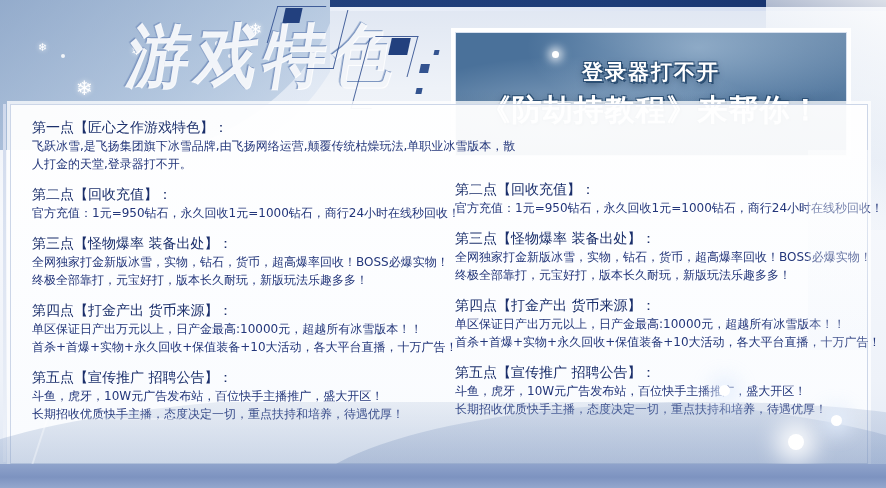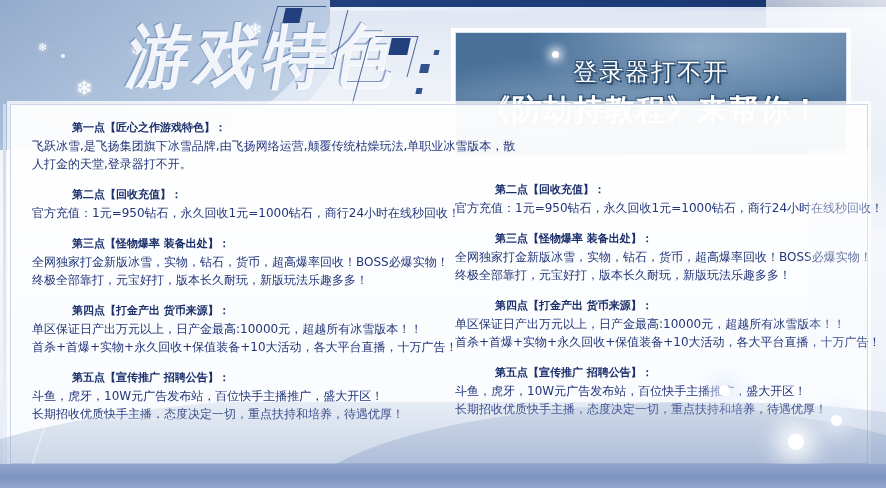--- a/index.html
+++ b/index.html
@@ -54,21 +54,21 @@
     border:1px solid #ccd6e8;box-shadow:0 0 0 3px rgba(255,255,255,.75);}
   .panel-rail{position:absolute;left:3px;top:104px;width:3px;height:358px;
     background:linear-gradient(180deg,#cfd9ec,#eef2f9);}
 
   .cols{position:absolute;left:10px;top:104px;width:856px;height:358px;}
   .col{position:absolute;top:0;}
   .col.left{left:22px;width:420px;}
   .col.right{left:445px;width:400px;}
 
   .blk{margin-bottom:12px;}
-  .blk-h{font-size:11px;font-weight:700;color:#1b2f6b;line-height:19px;white-space:nowrap;margin-left:40px;}
+  .blk-h{font-size:14px;font-weight:400;color:#1b2f6b;line-height:19px;white-space:nowrap;}
   .blk-l{font-size:12px;color:#23367a;line-height:18px;white-space:nowrap;}
 
   
   .bannerwrap{position:absolute;left:455px;top:32px;width:390px;height:122px;
     border:1px solid #d7e0ee;box-shadow:0 0 0 4px #ffffff, 0 1px 3px rgba(60,80,120,.28);}
   .banner{position:absolute;inset:0;overflow:hidden;
     background:
       radial-gradient(circle at 18% 30%, rgba(255,255,255,.22), rgba(255,255,255,0) 45%),
       radial-gradient(circle at 78% 72%, rgba(255,255,255,.18), rgba(255,255,255,0) 50%),
       linear-gradient(160deg,#4b7099 0%,#5a82a8 28%,#476d96 55%,#3f6displaced 60%, #3d6288 78%,#4e7ba4 100%);
@@ -80,21 +80,21 @@
       linear-gradient(200deg, rgba(255,255,255,.18), rgba(255,255,255,0) 40%);}
   .banner .tree{position:absolute;bottom:0;width:100%;height:62%;
     background:
       radial-gradient(ellipse at 12% 100%, rgba(40,70,100,.45), rgba(40,70,100,0) 60%),
       radial-gradient(ellipse at 52% 108%, rgba(48,78,112,.4), rgba(48,78,112,0) 58%),
       radial-gradient(ellipse at 88% 100%, rgba(38,66,96,.42), rgba(38,66,96,0) 62%);}
   .banner .spark{position:absolute;left:96px;top:18px;width:7px;height:7px;border-radius:50%;
     background:#fff;box-shadow:0 0 9px 4px rgba(255,255,255,.75);}
   .banner-txt{position:absolute;left:0;top:22px;width:100%;text-align:center;
     font-family:"DejaVu Serif","Liberation Serif",serif;color:#ffffff;}
-  .banner-l1{font-size:24px;font-weight:400;letter-spacing:2px;line-height:34px;
+  .banner-l1{font-size:21px;font-weight:700;letter-spacing:2px;line-height:34px;
     text-shadow:2px 2px 0 #2c4f74, -1px -1px 0 #2c4f74, 1px -1px 0 #2c4f74, -1px 1px 0 #2c4f74, 0 3px 6px rgba(20,40,65,.6);}
   .banner-l2{font-size:30px;font-weight:700;letter-spacing:1px;line-height:42px;
     text-shadow:2px 2px 0 #2c4f74, -1px -1px 0 #2c4f74, 1px -1px 0 #2c4f74, -1px 1px 0 #2c4f74, 0 3px 7px rgba(20,40,65,.62);}
 
   
   .botband{position:absolute;left:0;bottom:0;width:886px;height:24px;
     background:linear-gradient(180deg,#8fa3cb 0%,#7d93c0 55%,#93a7cd 100%);}
   .botwave{position:absolute;left:0;bottom:16px;width:886px;height:70px;overflow:hidden;}
   .botwave:before{content:"";position:absolute;left:-80px;bottom:-120px;width:1060px;height:200px;
     border-radius:50% 50% 0 0;

